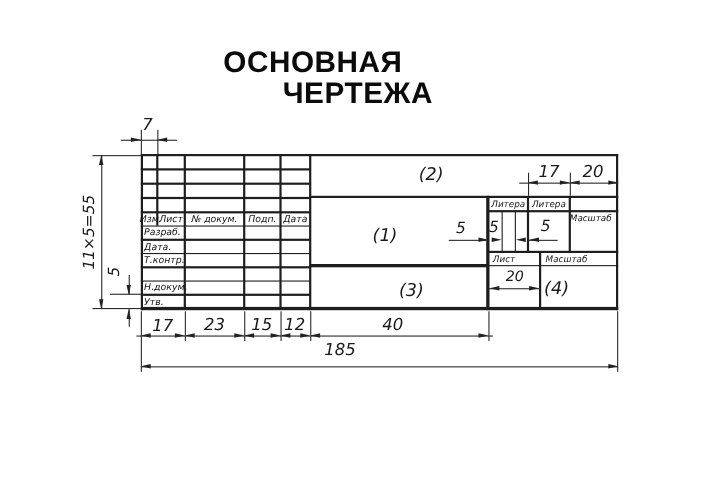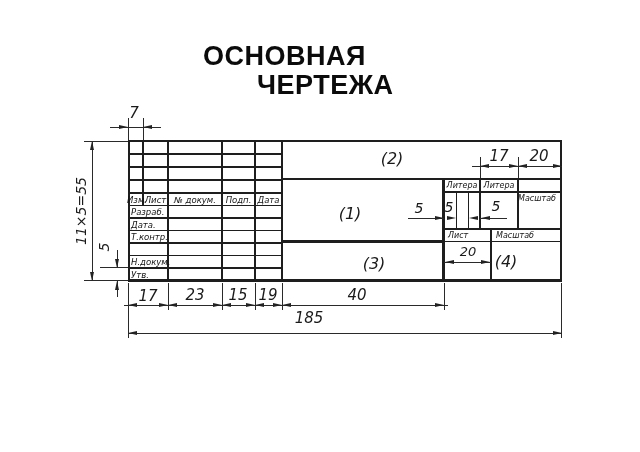--- a/index.html
+++ b/index.html
@@ -109,21 +109,21 @@
     <div class="ar aR" style="left:212.5px;top:302.5px"></div>
     <div class="ar aL" style="left:222px;top:302.5px"></div>
     <div class="ar aR" style="left:245.5px;top:302.5px"></div>
     <div class="ar aL" style="left:255px;top:302.5px"></div>
     <div class="ar aR" style="left:272.5px;top:302.5px"></div>
     <div class="ar aL" style="left:282px;top:302.5px"></div>
     <div class="ar aR" style="left:434.5px;top:302.5px"></div>
     <div class="dtxt" style="left:136px;top:287px;width:24px">17</div>
     <div class="dtxt" style="left:183px;top:286px;width:24px">23</div>
     <div class="dtxt" style="left:226px;top:286px;width:24px">15</div>
-    <div class="dtxt" style="left:256px;top:286px;width:24px">19</div>
+    <div class="dtxt" style="left:256px;top:286px;width:24px">12</div>
     <div class="dtxt" style="left:345px;top:286px;width:24px">40</div>
 
     <div class="dln" style="left:128px;top:332.6px;width:434px;height:1px"></div>
     <div class="ar aL" style="left:128px;top:330.5px"></div>
     <div class="ar aR" style="left:553px;top:330.5px"></div>
     <div class="dtxt" style="left:289px;top:309px;width:40px">185</div>
 
     <div class="dln" style="left:479.5px;top:157px;width:1px;height:21px"></div>
     <div class="dln" style="left:517.5px;top:157px;width:1px;height:21px"></div>
     <div class="dln" style="left:472px;top:165.6px;width:90px;height:1px"></div>

